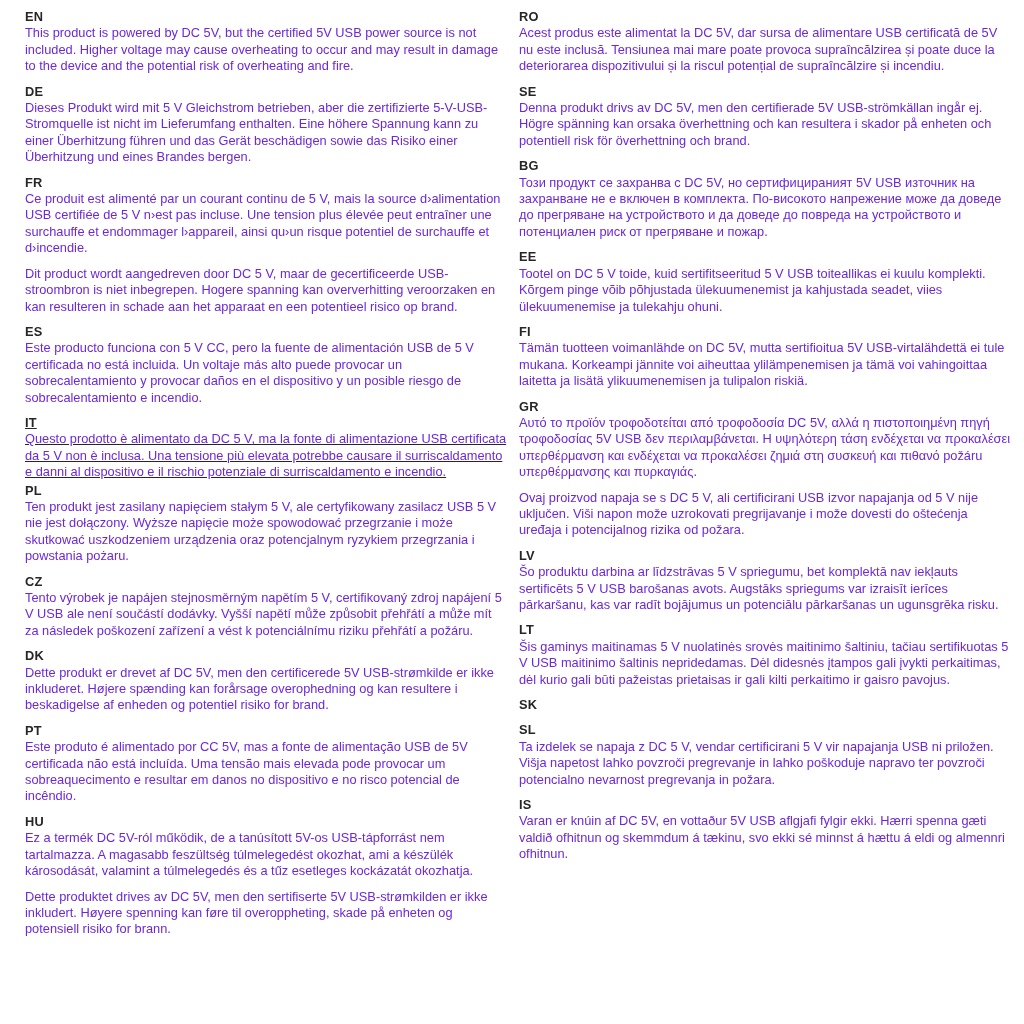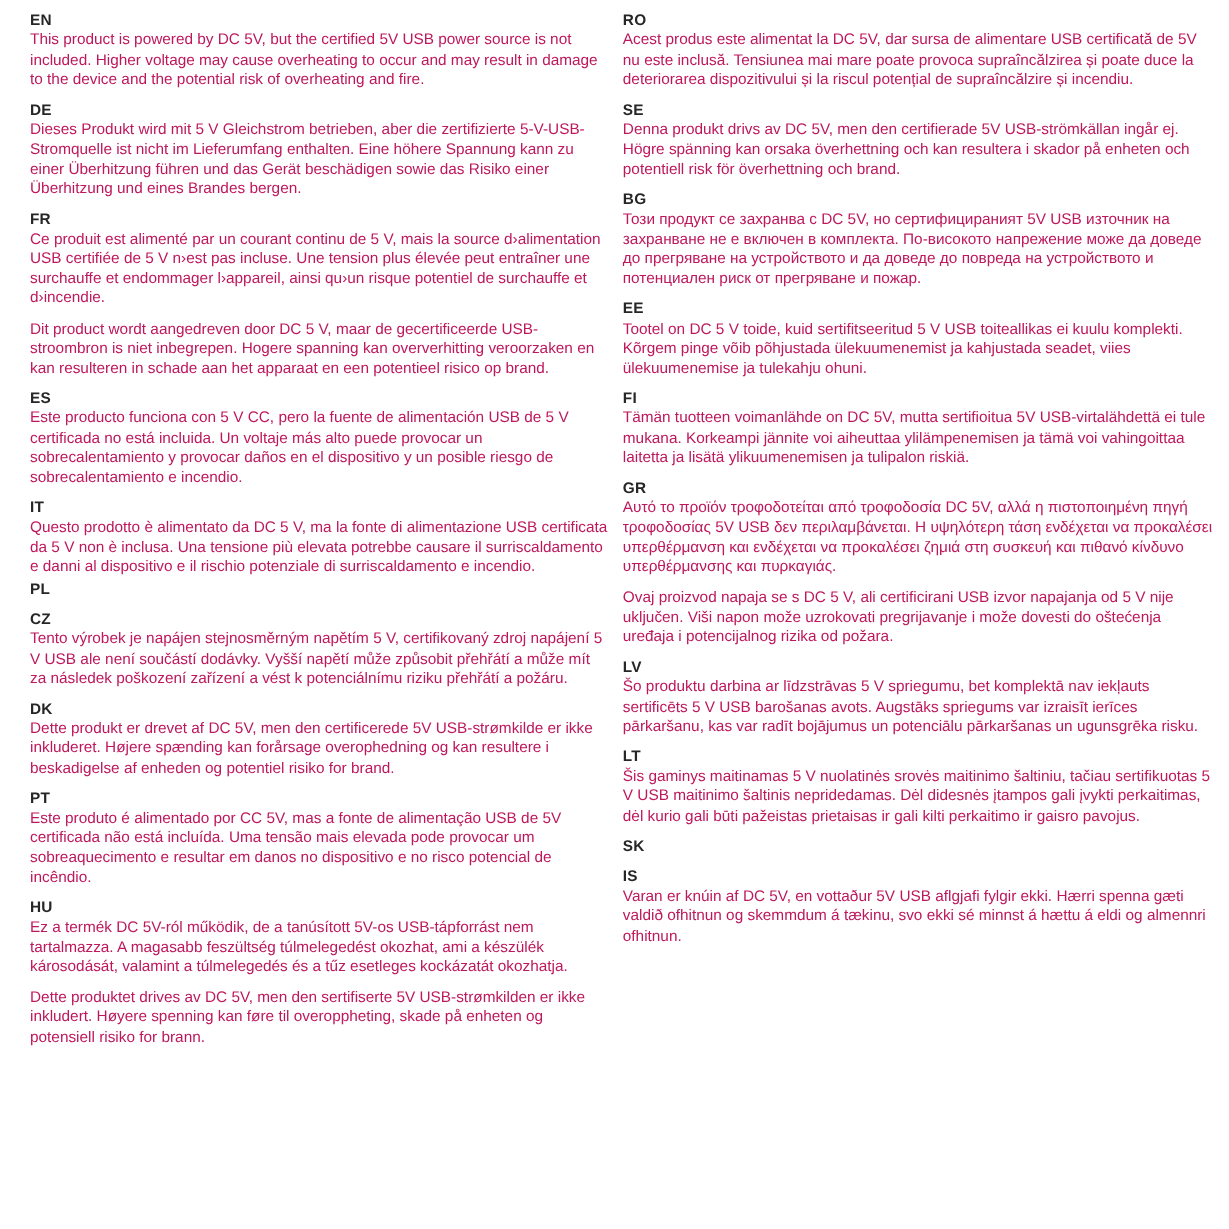--- a/index.html
+++ b/index.html
@@ -20,32 +20,32 @@
     font-family: "Liberation Sans", "DejaVu Sans", sans-serif;
     color: #262626;
     font-size: 12.8px;
     line-height: 16.4px;
     -webkit-font-smoothing: antialiased;
   }
   .col { display: block; }
   .col-left  { width: 482px; flex: 0 0 482px; }
   .col-right { width: 493px; flex: 0 0 493px; }
   section { margin: 0 0 9px 0; }
-  section.tight { margin-bottom: 2px; }
+  section.tight { margin-bottom: 2px; text-decoration: underline; }
   h2.lang-code {
     margin: 0;
     font-size: 12.8px;
     line-height: 16.4px;
     font-weight: bold;
     letter-spacing: 0.2px;
     color: #262626;
   }
   p.warning {
     margin: 0;
-    color: #be185d;
+    color: #6d28d9;
   }
 </style>
 </head>
 <body>
 
 <div class="page">
 
   <div class="col col-left">
     <section>
       <h2 class="lang-code">EN</h2>
@@ -65,20 +65,21 @@
     <section>
       <h2 class="lang-code">ES</h2>
       <p class="warning">Este producto funciona con 5 V CC, pero la fuente de alimentación USB de 5 V certificada no está incluida. Un voltaje más alto puede provocar un sobrecalentamiento y provocar daños en el dispositivo y un posible riesgo de sobrecalentamiento e incendio.</p>
     </section>
     <section class="tight">
       <h2 class="lang-code">IT</h2>
       <p class="warning">Questo prodotto è alimentato da DC 5 V, ma la fonte di alimentazione USB certificata da 5 V non è inclusa. Una tensione più elevata potrebbe causare il surriscaldamento e danni al dispositivo e il rischio potenziale di surriscaldamento e incendio.</p>
     </section>
     <section>
       <h2 class="lang-code">PL</h2>
+      <p class="warning">Ten produkt jest zasilany napięciem stałym 5 V, ale certyfikowany zasilacz USB 5 V nie jest dołączony. Wyższe napięcie może spowodować przegrzanie i może skutkować uszkodzeniem urządzenia oraz potencjalnym ryzykiem przegrzania i powstania pożaru.</p>
     </section>
     <section>
       <h2 class="lang-code">CZ</h2>
       <p class="warning">Tento výrobek je napájen stejnosměrným napětím 5 V, certifikovaný zdroj napájení 5 V USB ale není součástí dodávky. Vyšší napětí může způsobit přehřátí a může mít za následek poškození zařízení a vést k potenciálnímu riziku přehřátí a požáru.</p>
     </section>
     <section>
       <h2 class="lang-code">DK</h2>
       <p class="warning">Dette produkt er drevet af DC 5V, men den certificerede 5V USB-strømkilde er ikke inkluderet. Højere spænding kan forårsage overophedning og kan resultere i beskadigelse af enheden og potentiel risiko for brand.</p>
     </section>
     <section>
@@ -110,35 +111,39 @@
     <section>
       <h2 class="lang-code">EE</h2>
       <p class="warning">Tootel on DC 5 V toide, kuid sertifitseeritud 5 V USB toiteallikas ei kuulu komplekti. Kõrgem pinge võib põhjustada ülekuumenemist ja kahjustada seadet, viies ülekuumenemise ja tulekahju ohuni.</p>
     </section>
     <section>
       <h2 class="lang-code">FI</h2>
       <p class="warning">Tämän tuotteen voimanlähde on DC 5V, mutta sertifioitua 5V USB-virtalähdettä ei tule mukana. Korkeampi jännite voi aiheuttaa ylilämpenemisen ja tämä voi vahingoittaa laitetta ja lisätä ylikuumenemisen ja tulipalon riskiä.</p>
     </section>
     <section>
       <h2 class="lang-code">GR</h2>
-      <p class="warning">Αυτό το προϊόν τροφοδοτείται από τροφοδοσία DC 5V, αλλά η πιστοποιημένη πηγή τροφοδοσίας 5V USB δεν περιλαμβάνεται. Η υψηλότερη τάση ενδέχεται να προκαλέσει υπερθέρμανση και ενδέχεται να προκαλέσει ζημιά στη συσκευή και πιθανό κίνδυνο υπερθέρμανσης και πυρκαγιάς.</p>
+      <p class="warning">Αυτό το προϊόν τροφοδοτείται από τροφοδοσία DC 5V, αλλά η πιστοποιημένη πηγή τροφοδοσίας 5V USB δεν περιλαμβάνεται. Η υψηλότερη τάση ενδέχεται να προκαλέσει υπερθέρμανση και ενδέχεται να προκαλέσει ζημιά στη συσκευή και πιθανό požáru υπερθέρμανσης και πυρκαγιάς.</p>
     </section>
     <section>
       <p class="warning">Ovaj proizvod napaja se s DC 5 V, ali certificirani USB izvor napajanja od 5 V nije uključen. Viši napon može uzrokovati pregrijavanje i može dovesti do oštećenja uređaja i potencijalnog rizika od požara.</p>
     </section>
     <section>
       <h2 class="lang-code">LV</h2>
       <p class="warning">Šo produktu darbina ar līdzstrāvas 5 V spriegumu, bet komplektā nav iekļauts sertificēts 5 V USB barošanas avots. Augstāks spriegums var izraisīt ierīces pārkaršanu, kas var radīt bojājumus un potenciālu pārkaršanas un ugunsgrēka risku.</p>
     </section>
     <section>
       <h2 class="lang-code">LT</h2>
       <p class="warning">Šis gaminys maitinamas 5 V nuolatinės srovės maitinimo šaltiniu, tačiau sertifikuotas 5 V USB maitinimo šaltinis nepridedamas. Dėl didesnės įtampos gali įvykti perkaitimas, dėl kurio gali būti pažeistas prietaisas ir gali kilti perkaitimo ir gaisro pavojus.</p>
     </section>
     <section>
       <h2 class="lang-code">SK</h2>
     </section>
     <section>
+      <h2 class="lang-code">SL</h2>
+      <p class="warning">Ta izdelek se napaja z DC 5 V, vendar certificirani 5 V vir napajanja USB ni priložen. Višja napetost lahko povzroči pregrevanje in lahko poškoduje napravo ter povzroči potencialno nevarnost pregrevanja in požara.</p>
+    </section>
+    <section>
       <h2 class="lang-code">IS</h2>
       <p class="warning">Varan er knúin af DC 5V, en vottaður 5V USB aflgjafi fylgir ekki. Hærri spenna gæti valdið ofhitnun og skemmdum á tækinu, svo ekki sé minnst á hættu á eldi og almennri ofhitnun.</p>
     </section>
   </div>
 
 </div>
 
 </body></html>

